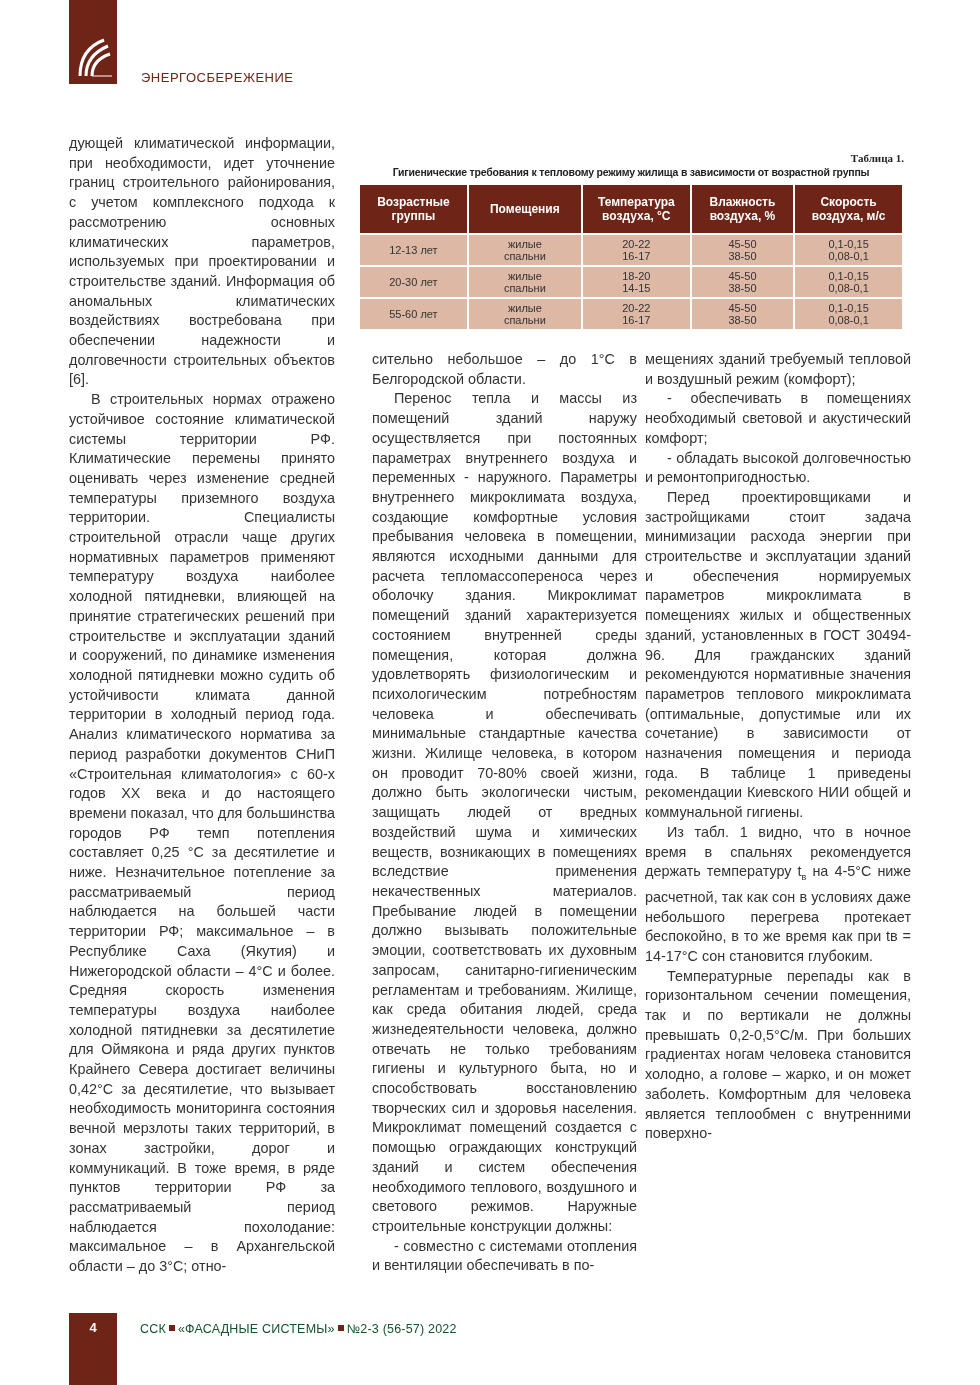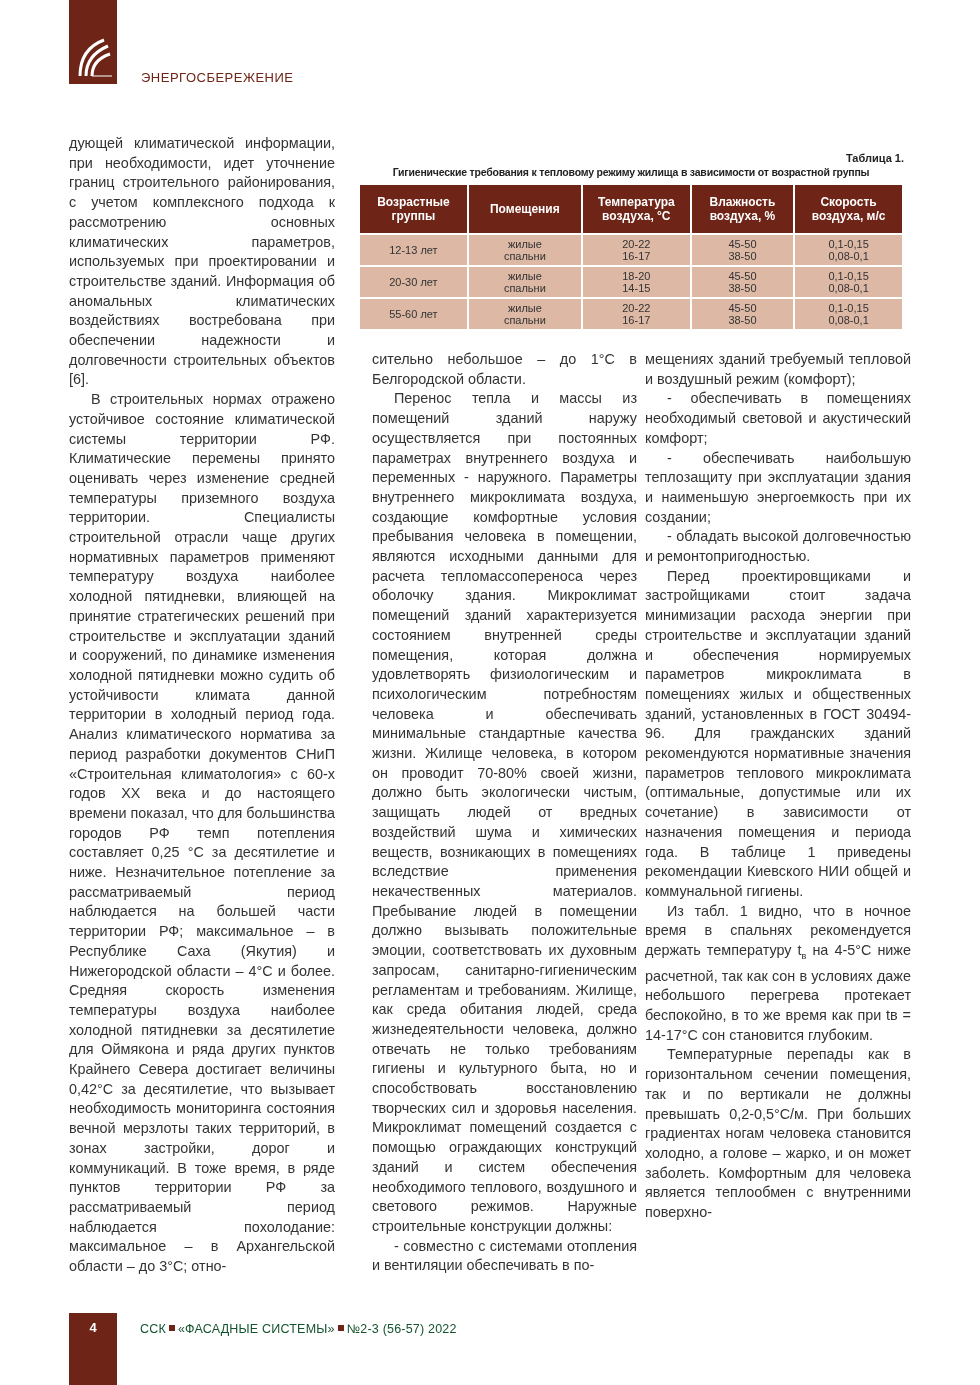--- a/index.html
+++ b/index.html
@@ -9,21 +9,21 @@
     .logo { position: absolute; left: 74px; top: 36px; width: 40px; height: 44px; }
     .section-title { position: absolute; left: 141px; top: 70px; font-size: 13px; font-weight: normal;
       letter-spacing: 0.5px; color: #6e2416; }
     .col { position: absolute; font-size: 14.4px; line-height: 19.7px; text-align: justify; color: #333; }
     .col p { margin: 0; }
     .col p.ind { text-indent: 22px; }
     .col1 { left: 69px; top: 134px; width: 266px; }
     .col2 { left: 372px; top: 350px; width: 265px; }
     .col3 { left: 645px; top: 350px; width: 266px; }
     .table-block { position: absolute; left: 358px; top: 152px; width: 546px; }
-    .table-num { text-align: right; font-size: 11px; font-weight: bold; color: #222; font-family: Liberation Sans, sans-serif; }
+    .table-num { text-align: right; font-size: 11px; font-weight: bold; color: #222; font-family: Liberation Serif, serif; }
     .table-caption { text-align: center; font-size: 10.5px; font-weight: bold; color: #222; margin-top: 2px; margin-bottom: 5px; letter-spacing: -0.2px; }
     table { border-collapse: separate; border-spacing: 2px; width: 100%; }
     th { background: #6e2416; color: #fff; font-size: 12px; font-weight: bold; padding: 8px 3px; line-height: 14px; height: 32px; }
     td { background: #dcb8a5; color: #333; font-size: 11px; text-align: center; line-height: 12.5px; padding: 2px 3px; height: 26px; }
     td .ln { display: block; }
     .sub { font-size: 9px; vertical-align: sub; }
     .footer-bar { position: absolute; left: 69px; top: 1313px; width: 48px; height: 72px; background: #6e2416; }
     .page-num { position: absolute; left: 69px; top: 1320px; width: 48px; text-align: center; color: #fff; font-weight: bold; font-size: 13px; }
     .footer-text { position: absolute; left: 140px; top: 1322px; font-size: 12.5px; color: #14532d; letter-spacing: 0.2px; }
     .sq { display: inline-block; width: 6px; height: 6px; background: #6e2416; margin: 0 3px; vertical-align: 2px; }
@@ -120,21 +120,20 @@
     <p class="ind">В строительных нормах отражено устойчивое состояние климатической системы территории РФ. Климатические перемены принято оценивать через изменение средней температуры приземного воздуха территории. Специалисты строительной отрасли чаще других нормативных параметров применяют температуру воздуха наиболее холодной пятидневки, влияющей на принятие стратегических решений при строительстве и эксплуатации зданий и сооружений, по динамике изменения холодной пятидневки можно судить об устойчивости климата данной территории в холодный период года. Анализ климатического норматива за период разработки документов СНиП «Строительная климатология» с 60-х годов XX века и до настоящего времени показал, что для большинства городов РФ темп потепления составляет 0,25 °С за десятилетие и ниже. Незначительное потепление за рассматриваемый период наблюдается на большей части территории РФ; максимальное – в Республике Саха (Якутия) и Нижегородской области – 4°С и более. Средняя скорость изменения температуры воздуха наиболее холодной пятидневки за десятилетие для Оймякона и ряда других пунктов Крайнего Севера достигает величины 0,42°С за десятилетие, что вызывает необходимость мониторинга состояния вечной мерзлоты таких территорий, в зонах застройки, дорог и коммуникаций. В тоже время, в ряде пунктов территории РФ за рассматриваемый период наблюдается похолодание: максимальное – в Архангельской области – до 3°С; отно-</p>
   </div>
 <div class="col col2" id="col2">
     <p>сительно небольшое – до 1°С в Белгородской области.</p>
     <p class="ind">Перенос тепла и массы из помещений зданий наружу осуществляется при постоянных параметрах внутреннего воздуха и переменных - наружного. Параметры внутреннего микроклимата воздуха, создающие комфортные условия пребывания человека в помещении, являются исходными данными для расчета тепломассопереноса через оболочку здания. Микроклимат помещений зданий характеризуется состоянием внутренней среды помещения, которая должна удовлетворять физиологическим и психологическим потребностям человека и обеспечивать минимальные стандартные качества жизни. Жилище человека, в котором он проводит 70-80% своей жизни, должно быть экологически чистым, защищать людей от вредных воздействий шума и химических веществ, возникающих в помещениях вследствие применения некачественных материалов. Пребывание людей в помещении должно вызывать положительные эмоции, соответствовать их духовным запросам, санитарно-гигиеническим регламентам и требованиям. Жилище, как среда обитания людей, среда жизнедеятельности человека, должно отвечать не только требованиям гигиены и культурного быта, но и способствовать восстановлению творческих сил и здоровья населения. Микроклимат помещений создается с помощью ограждающих конструкций зданий и систем обеспечения необходимого теплового, воздушного и светового режимов. Наружные строительные конструкции должны:</p>
     <p class="ind">- совместно с системами отопления и вентиляции обеспечивать в по-</p>
   </div>
 <div class="col col3" id="col3">
     <p>мещениях зданий требуемый тепловой и воздушный режим (комфорт);</p>
     <p class="ind">- обеспечивать в помещениях необходимый световой и акустический комфорт;</p>
-    <p class="ind">- обеспечивать наибольшую теплозащиту при эксплуатации здания и наименьшую энергоемкость при их создании;</p>
     <p class="ind">- обладать высокой долговечностью и ремонтопригодностью.</p>
     <p class="ind">Перед проектировщиками и застройщиками стоит задача минимизации расхода энергии при строительстве и эксплуатации зданий и обеспечения нормируемых параметров микроклимата в помещениях жилых и общественных зданий, установленных в ГОСТ 30494-96. Для гражданских зданий рекомендуются нормативные значения параметров теплового микроклимата (оптимальные, допустимые или их сочетание) в зависимости от назначения помещения и периода года. В таблице 1 приведены рекомендации Киевского НИИ общей и коммунальной гигиены.</p>
     <p class="ind"><span>Из табл. 1 видно, что в ночное время в спальнях рекомендуется держать температуру t</span><span class="sub">в</span><span> на 4-5°С ниже расчетной, так как сон в условиях даже небольшого перегрева протекает беспокойно, в то же время как при tв = 14-17°С сон становится глубоким.</span></p>
     <p class="ind">Температурные перепады как в горизонтальном сечении помещения, так и по вертикали не должны превышать 0,2-0,5°С/м. При больших градиентах ногам человека становится холодно, а голове – жарко, и он может заболеть. Комфортным для человека является теплообмен с внутренними поверхно-</p>
   </div>
 
 <div class="footer-bar"></div>
 <div class="page-num">4</div>
 <div class="footer-text">
   <span>ССК</span><span class="sq"></span><span>«ФАСАДНЫЕ СИСТЕМЫ»</span><span class="sq"></span><span>№2-3 (56-57) 2022</span>

